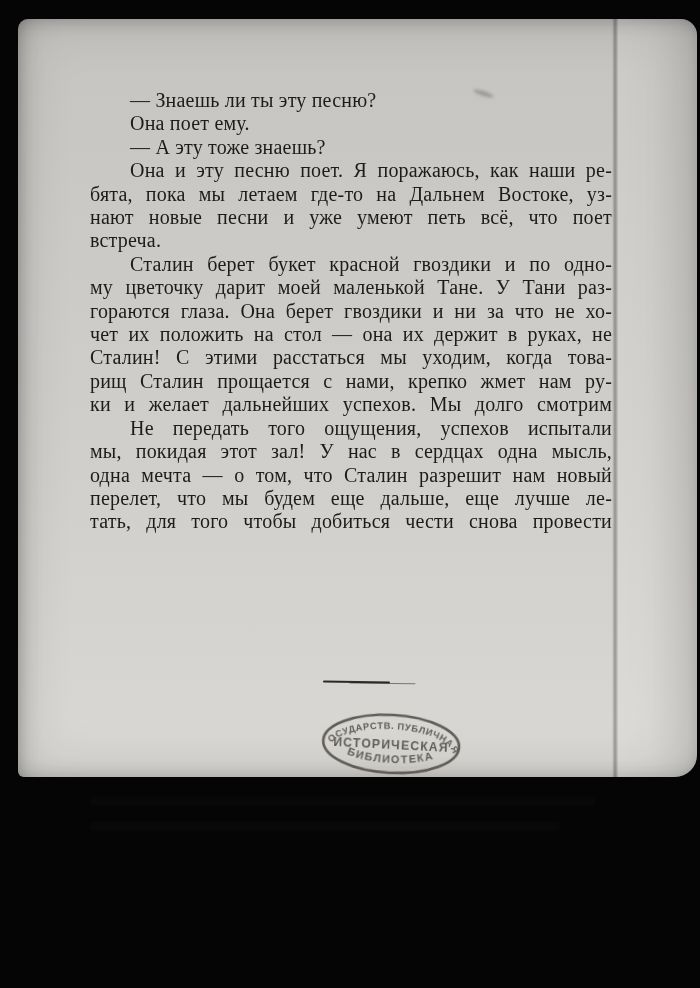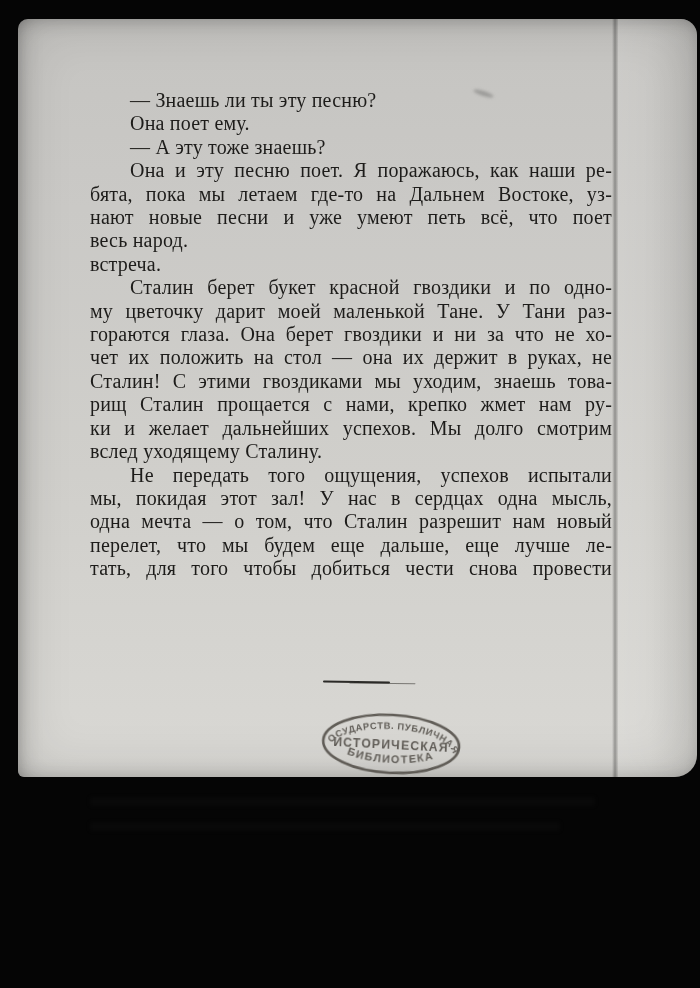--- a/index.html
+++ b/index.html
@@ -94,30 +94,28 @@
 <div class="scan">
   <div class="page">
 
     <div class="text-block">
         <div class="line indent">— Знаешь ли ты эту песню?</div>
         <div class="line indent">Она поет ему.</div>
         <div class="line indent">— А эту тоже знаешь?</div>
         <div class="line indent justify">Она и эту песню поет. Я поражаюсь, как наши ре-</div>
         <div class="line justify">бята, пока мы летаем где-то на Дальнем Востоке, уз-</div>
         <div class="line justify">нают новые песни и уже умеют петь всё, что поет</div>
-        <div class="line">весь народ.</div>
         <div class="line">встреча.</div>
         <div class="line indent justify">Сталин берет букет красной гвоздики и по одно-</div>
         <div class="line justify">му цветочку дарит моей маленькой Тане. У Тани раз-</div>
         <div class="line justify">гораются глаза. Она берет гвоздики и ни за что не хо-</div>
         <div class="line justify">чет их положить на стол — она их держит в руках, не</div>
-        <div class="line justify">Сталин! С этими гвоздиками мы уходим, знаешь това-</div>
+        <div class="line justify">Сталин! С этими расстаться мы уходим, когда това-</div>
         <div class="line justify">рищ Сталин прощается с нами, крепко жмет нам ру-</div>
         <div class="line justify">ки и желает дальнейших успехов. Мы долго смотрим</div>
-        <div class="line">вслед уходящему Сталину.</div>
         <div class="line indent justify">Не передать того ощущения, успехов испытали</div>
         <div class="line justify">мы, покидая этот зал! У нас в сердцах одна мысль,</div>
         <div class="line justify">одна мечта — о том, что Сталин разрешит нам новый</div>
         <div class="line justify">перелет, что мы будем еще дальше, еще лучше ле-</div>
         <div class="line justify">тать, для того чтобы добиться чести снова провести</div>
       </div>
 
     <div class="divider"></div>
 
     <svg class="stamp" viewBox="0 0 150 70" xmlns="http://www.w3.org/2000/svg">

